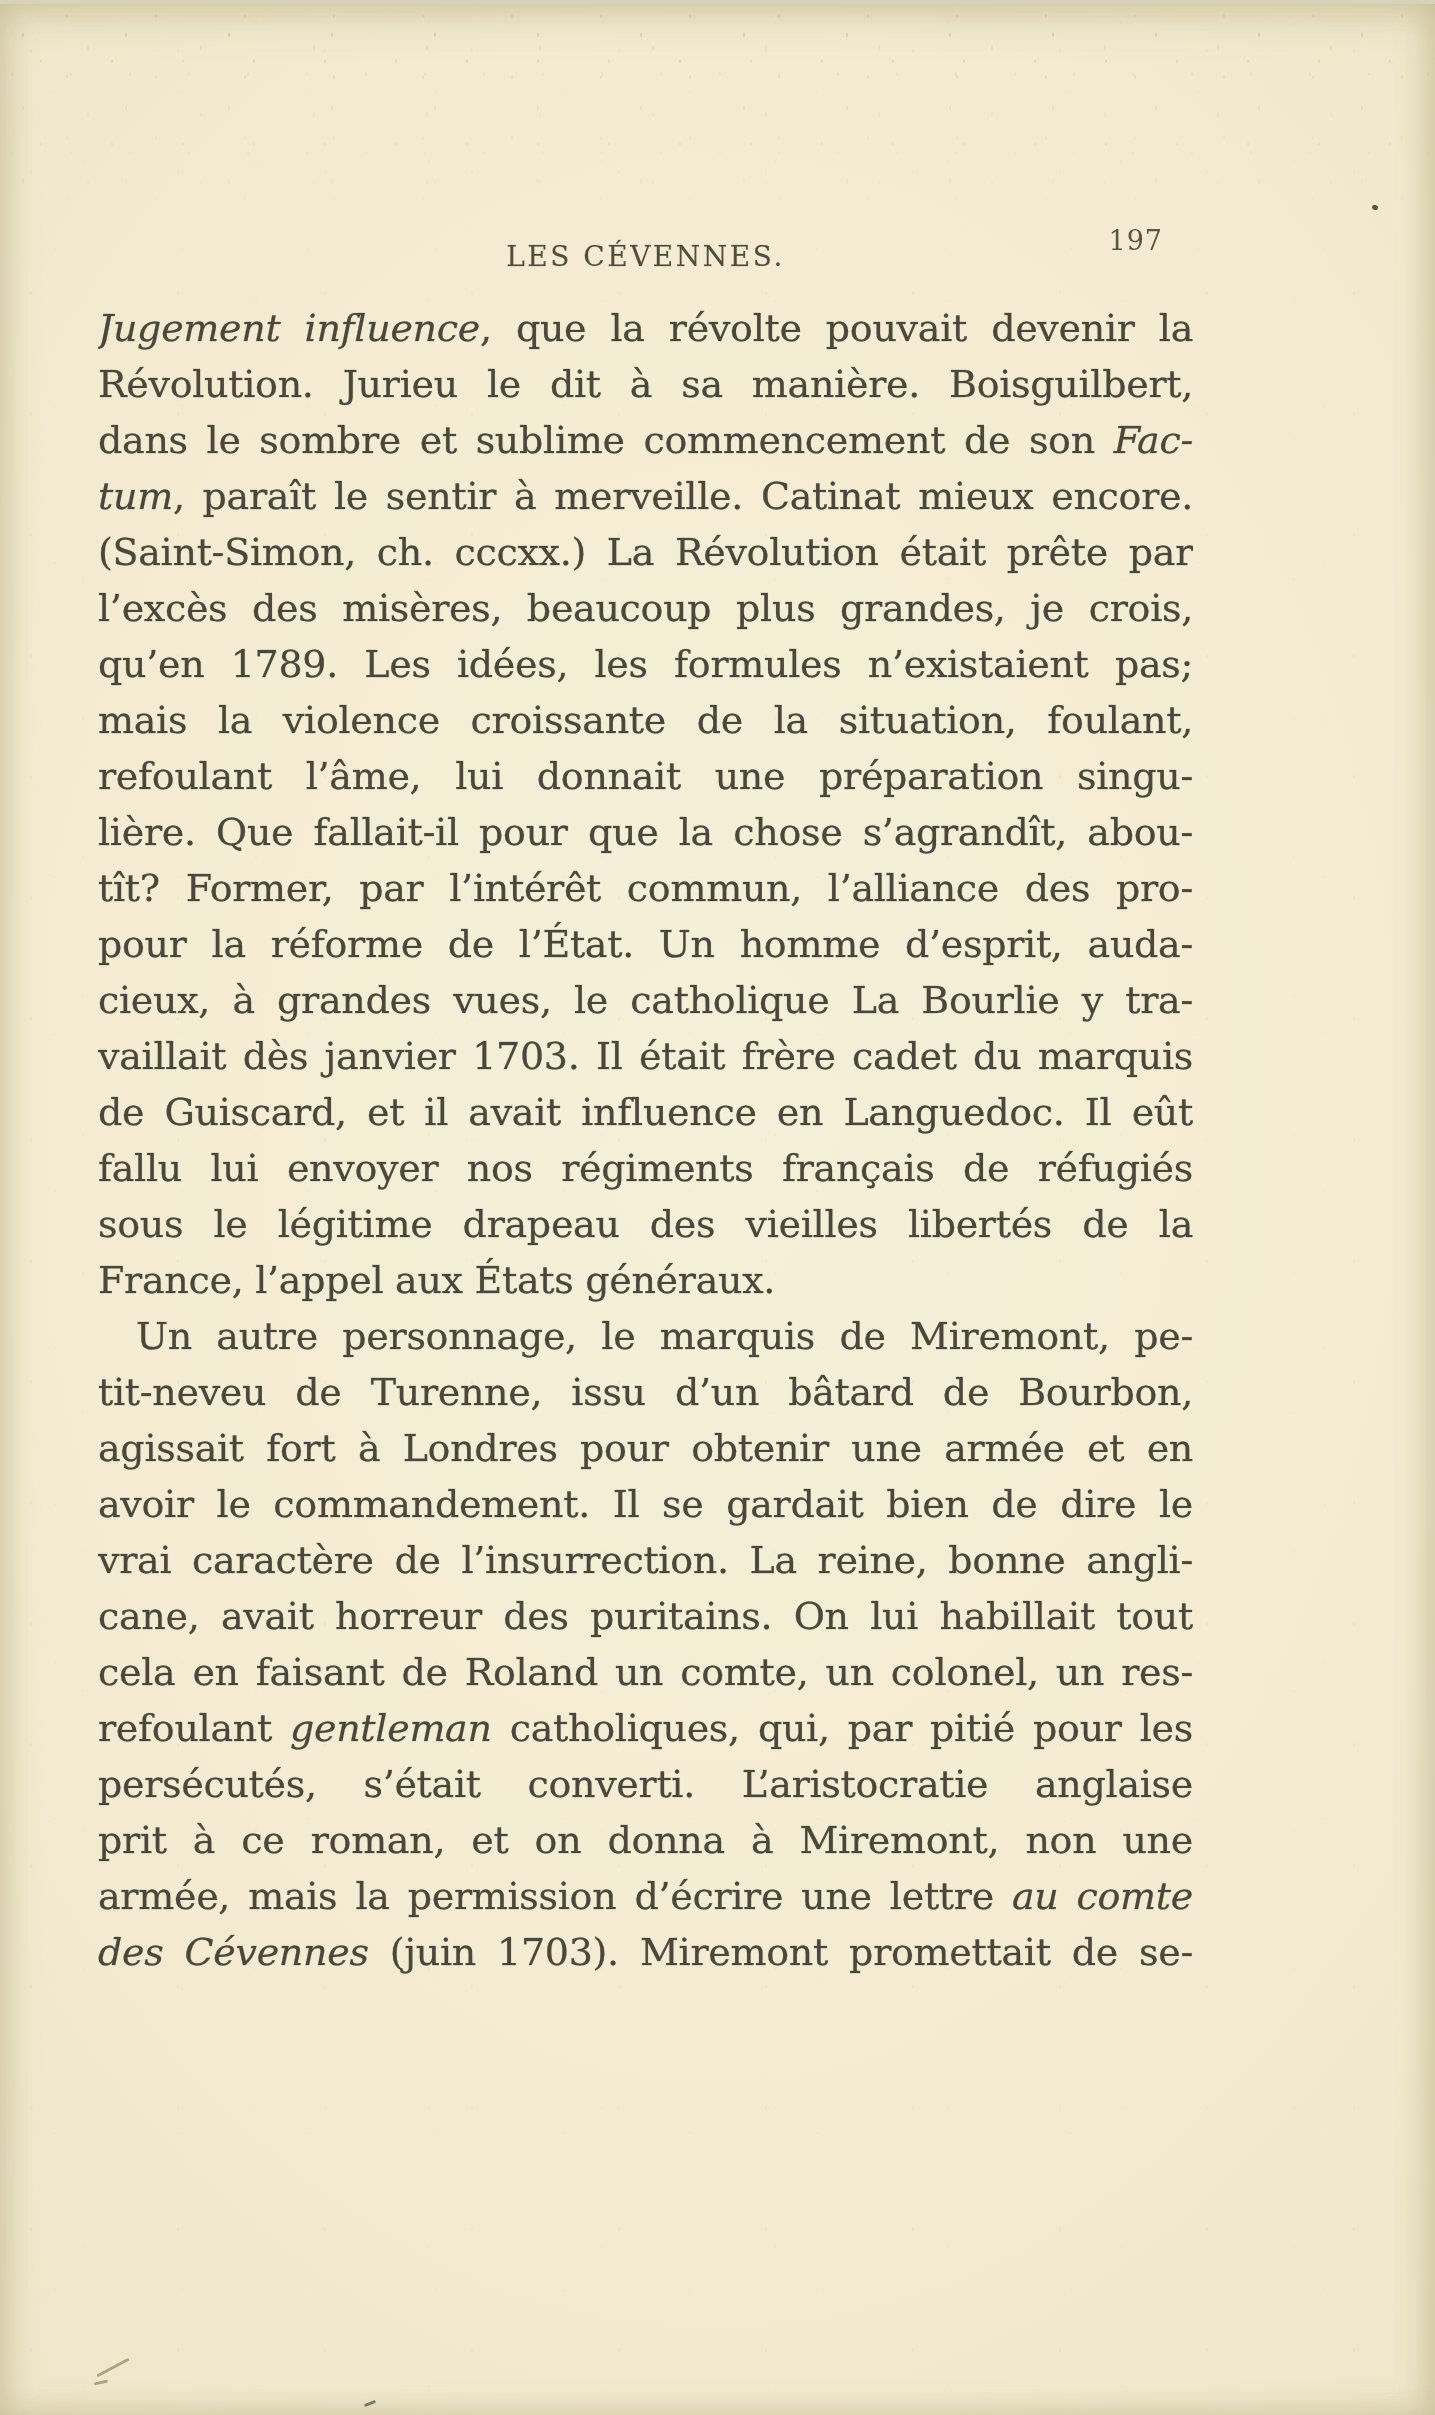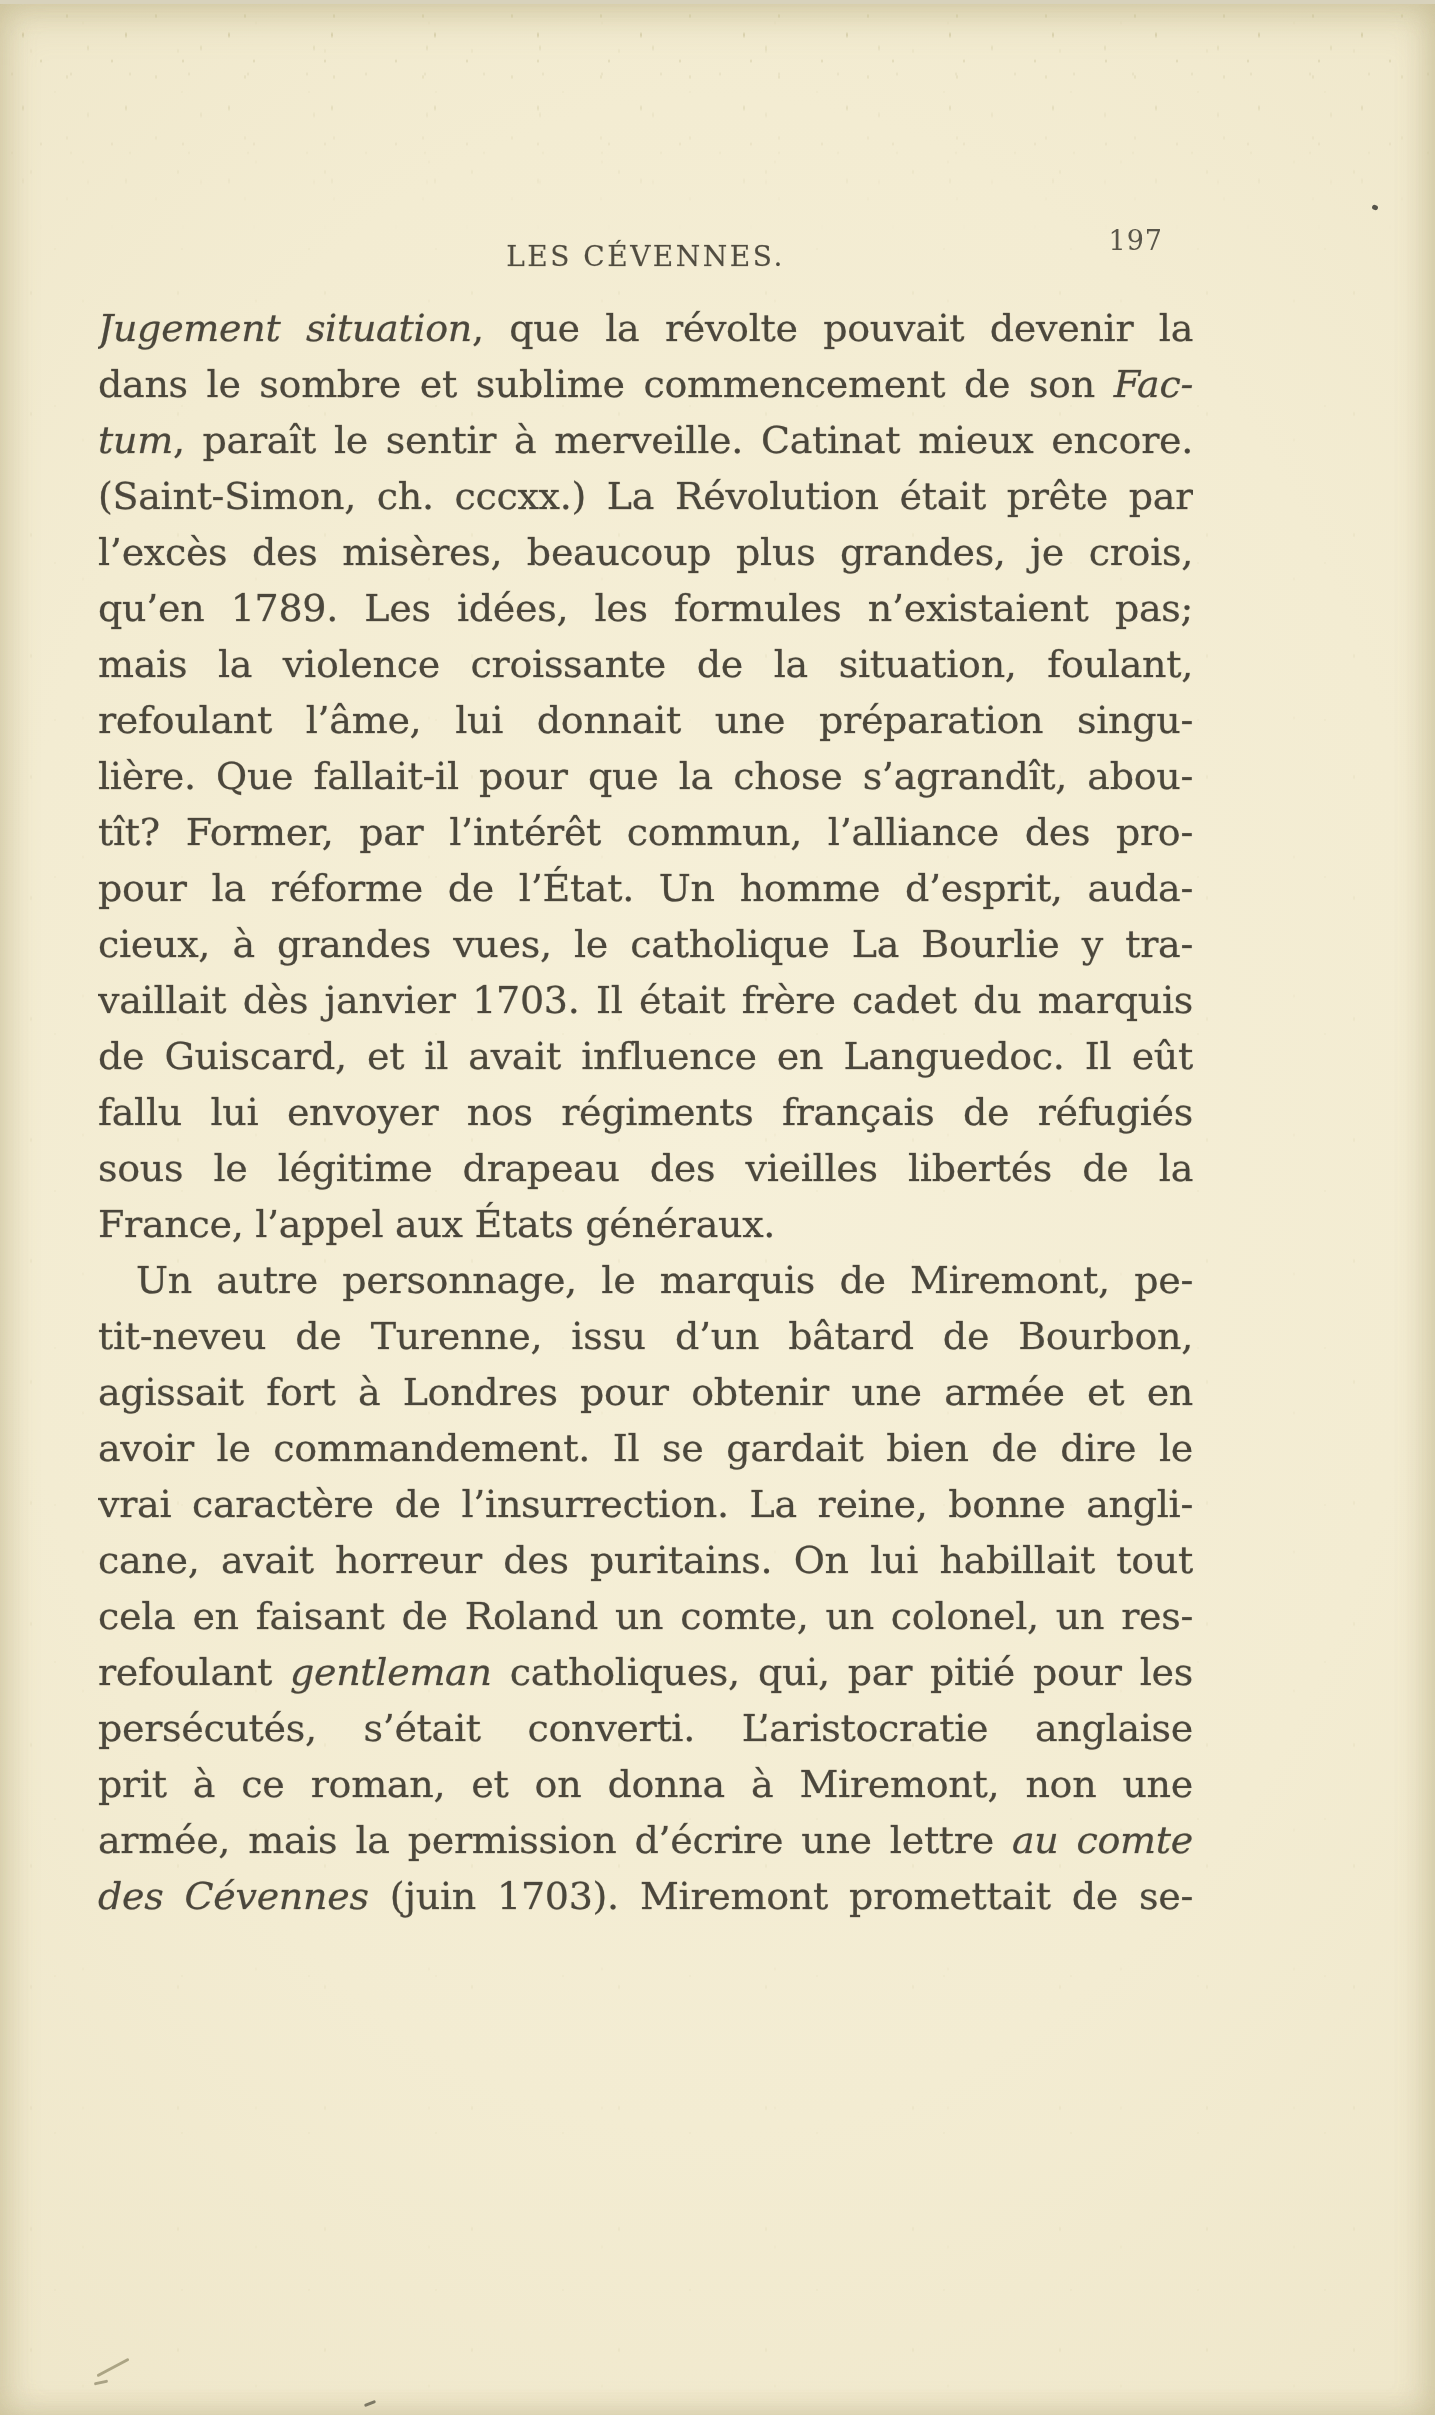--- a/index.html
+++ b/index.html
@@ -107,21 +107,22 @@
 
 <div class="page">
   <div class="flecks-all"></div>
   <div class="flecks-top"></div>
 
   <div class="running-title">LES CÉVENNES.</div>
 
   <div class="page-number">197</div>
 
   <div class="text-block" id="text-block">
-      <div class="line just"><span class="it">Jugement situation</span><span>, que la révolte pouvait devenir la</span></div>
+      <div class="line just"><span class="it">Jugement influence</span><span>, que la révolte pouvait devenir la</span></div>
+      <div class="line just"><span>Révolution. Jurieu le dit à sa manière. Boisguilbert,</span></div>
       <div class="line just"><span>dans le sombre et sublime commencement de son </span><span class="it">Fac-</span></div>
       <div class="line just"><span class="it">tum</span><span>, paraît le sentir à merveille. Catinat mieux encore.</span></div>
       <div class="line just"><span>(Saint-Simon, ch. cccxx.) La Révolution était prête par</span></div>
       <div class="line just"><span>l’excès des misères, beaucoup plus grandes, je crois,</span></div>
       <div class="line just"><span>qu’en 1789. Les idées, les formules n’existaient pas;</span></div>
       <div class="line just"><span>mais la violence croissante de la situation, foulant,</span></div>
       <div class="line just"><span>refoulant l’âme, lui donnait une préparation singu-</span></div>
       <div class="line just"><span>lière. Que fallait-il pour que la chose s’agrandît, abou-</span></div>
       <div class="line just"><span>tît? Former, par l’intérêt commun, l’alliance des pro-</span></div>
       <div class="line just"><span>pour la réforme de l’État. Un homme d’esprit, auda-</span></div>

